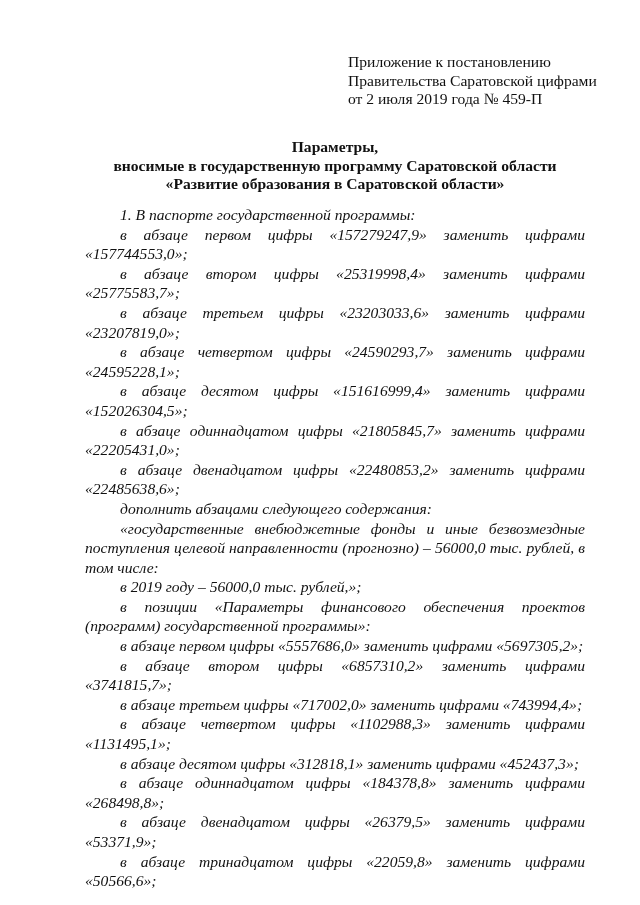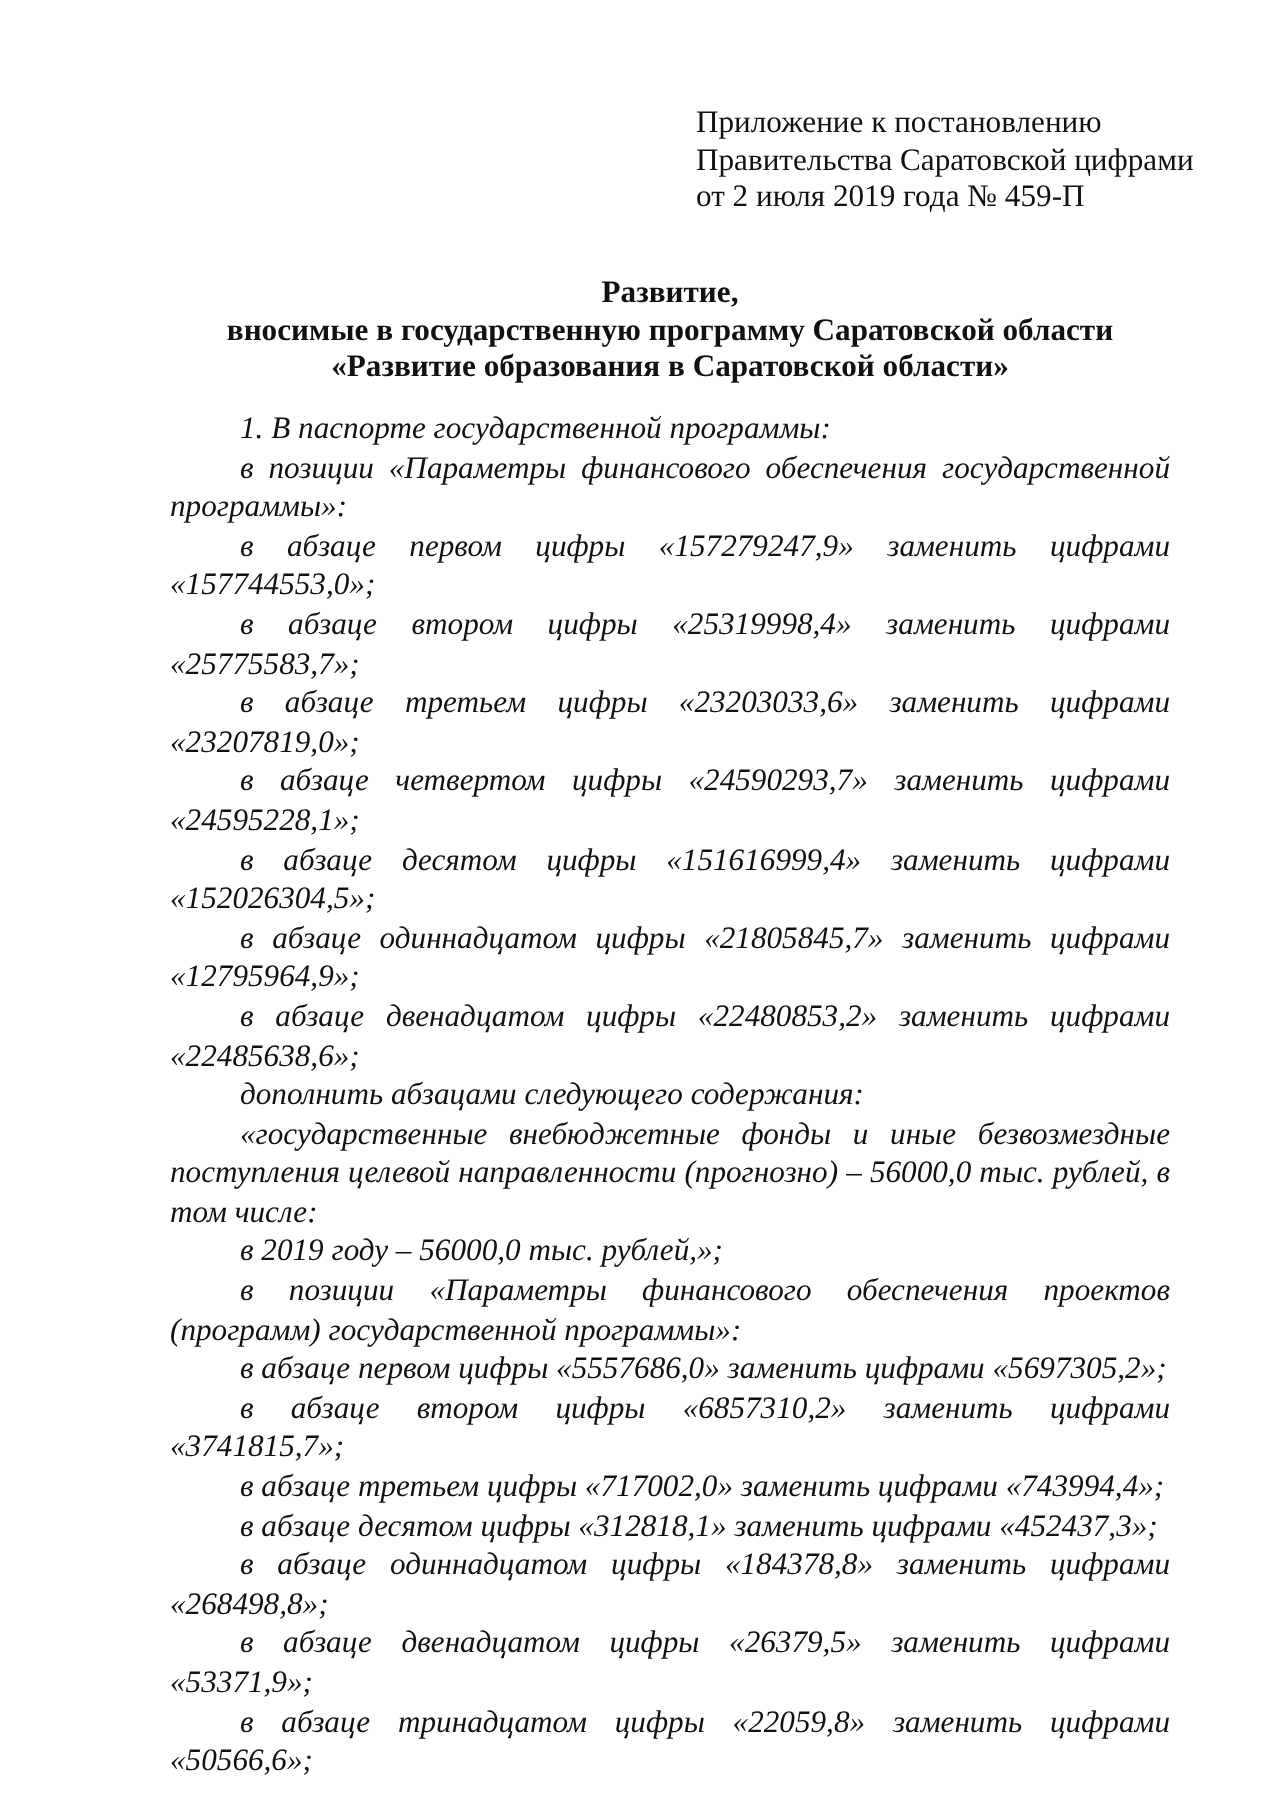--- a/index.html
+++ b/index.html
@@ -17,41 +17,41 @@
 <body>
 
 <div class="page">
   <div class="approval">
     <div>Приложение к постановлению</div>
     <div>Правительства Саратовской цифрами</div>
     <div>от 2 июля 2019 года № 459-П</div>
   </div>
 
   <div class="title">
-    <div>Развитие,</div>
+    <div>Параметры,</div>
     <div>вносимые в государственную программу Саратовской области</div>
     <div>«Развитие образования в Саратовской области»</div>
   </div>
 
   <div class="body">
     <p class="p">1. В паспорте государственной программы:</p>
-    <p class="p">в позиции «Параметры финансового обеспечения государственной программы»:</p>
     <p class="p">в абзаце первом цифры «157279247,9» заменить цифрами «157744553,0»;</p>
     <p class="p">в абзаце втором цифры «25319998,4» заменить цифрами «25775583,7»;</p>
     <p class="p">в абзаце третьем цифры «23203033,6» заменить цифрами «23207819,0»;</p>
     <p class="p">в абзаце четвертом цифры «24590293,7» заменить цифрами «24595228,1»;</p>
     <p class="p">в абзаце десятом цифры «151616999,4» заменить цифрами «152026304,5»;</p>
-    <p class="p">в абзаце одиннадцатом цифры «21805845,7» заменить цифрами «12795964,9»;</p>
+    <p class="p">в абзаце одиннадцатом цифры «21805845,7» заменить цифрами «22205431,0»;</p>
     <p class="p">в абзаце двенадцатом цифры «22480853,2» заменить цифрами «22485638,6»;</p>
     <p class="p">дополнить абзацами следующего содержания:</p>
     <p class="p">«государственные внебюджетные фонды и иные безвозмездные поступления целевой направленности (прогнозно) – 56000,0 тыс. рублей, в том числе:</p>
     <p class="p">в 2019 году – 56000,0 тыс. рублей,»;</p>
     <p class="p">в позиции «Параметры финансового обеспечения проектов (программ) государственной программы»:</p>
     <p class="p">в абзаце первом цифры «5557686,0» заменить цифрами «5697305,2»;</p>
     <p class="p">в абзаце втором цифры «6857310,2» заменить цифрами «3741815,7»;</p>
     <p class="p">в абзаце третьем цифры «717002,0» заменить цифрами «743994,4»;</p>
+    <p class="p">в абзаце четвертом цифры «1102988,3» заменить цифрами «1131495,1»;</p>
     <p class="p">в абзаце десятом цифры «312818,1» заменить цифрами «452437,3»;</p>
     <p class="p">в абзаце одиннадцатом цифры «184378,8» заменить цифрами «268498,8»;</p>
     <p class="p">в абзаце двенадцатом цифры «26379,5» заменить цифрами «53371,9»;</p>
     <p class="p">в абзаце тринадцатом цифры «22059,8» заменить цифрами «50566,6»;</p>
 
   </div>
 </div>
 
 </body></html>

